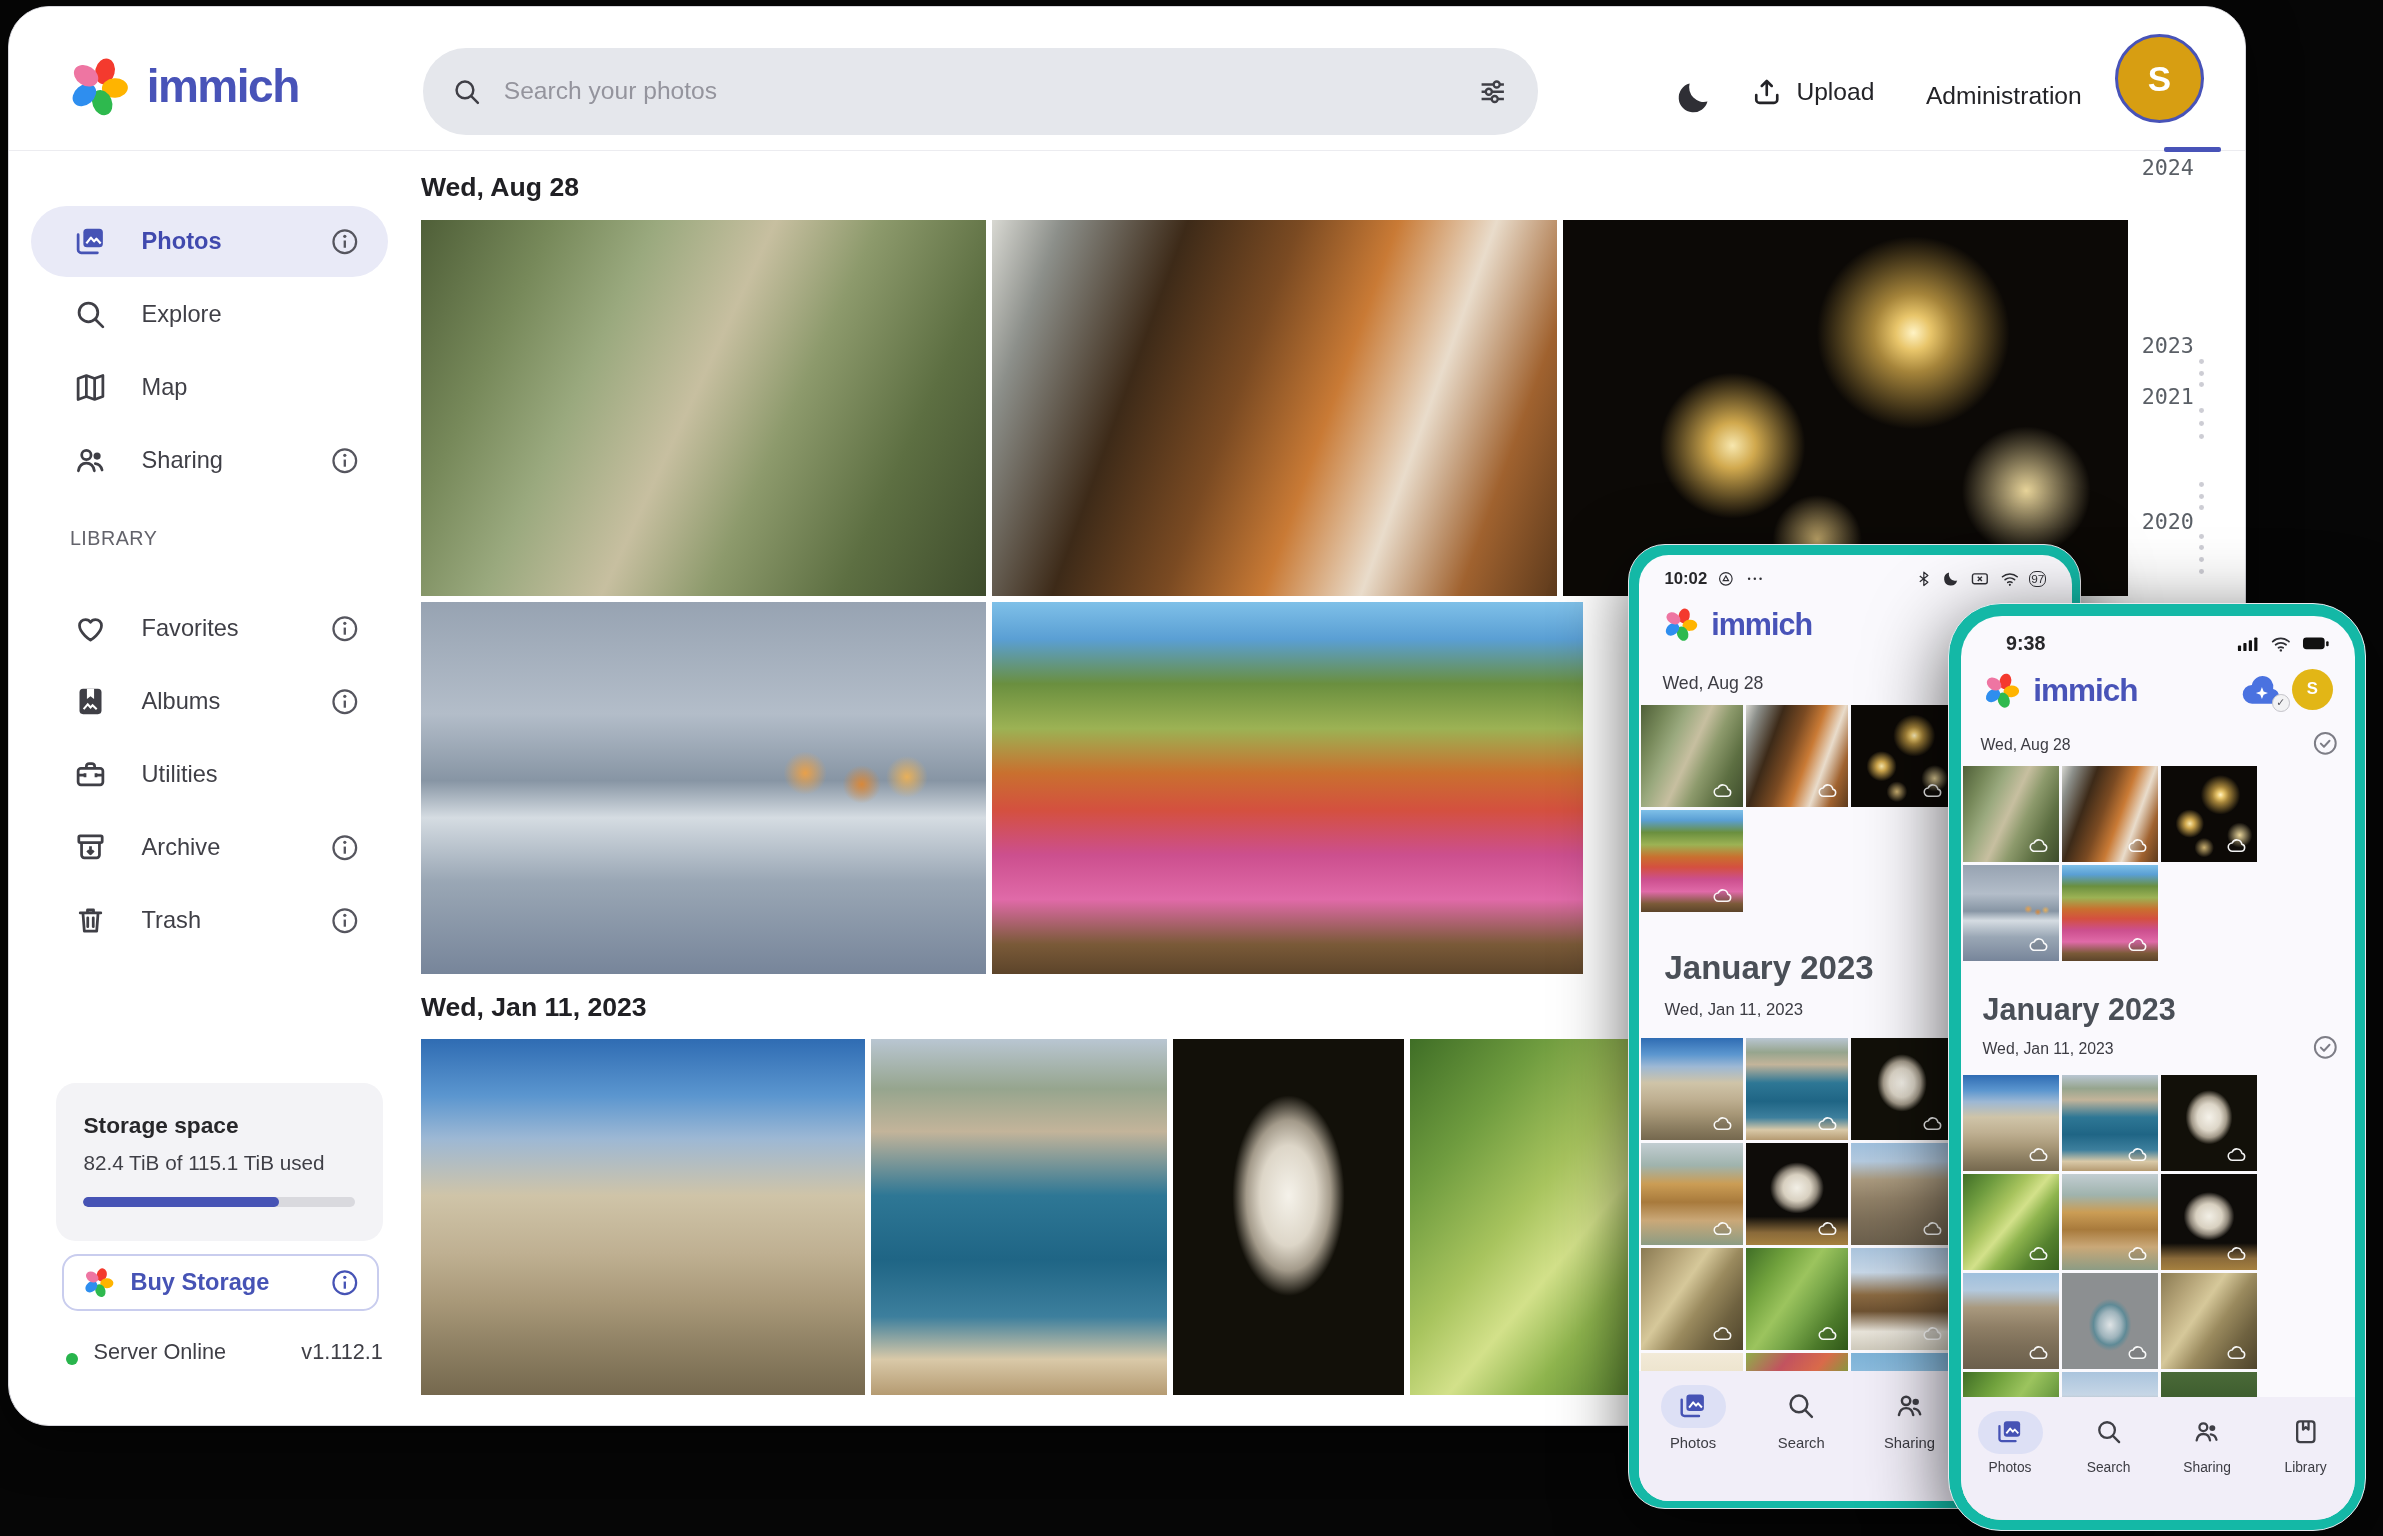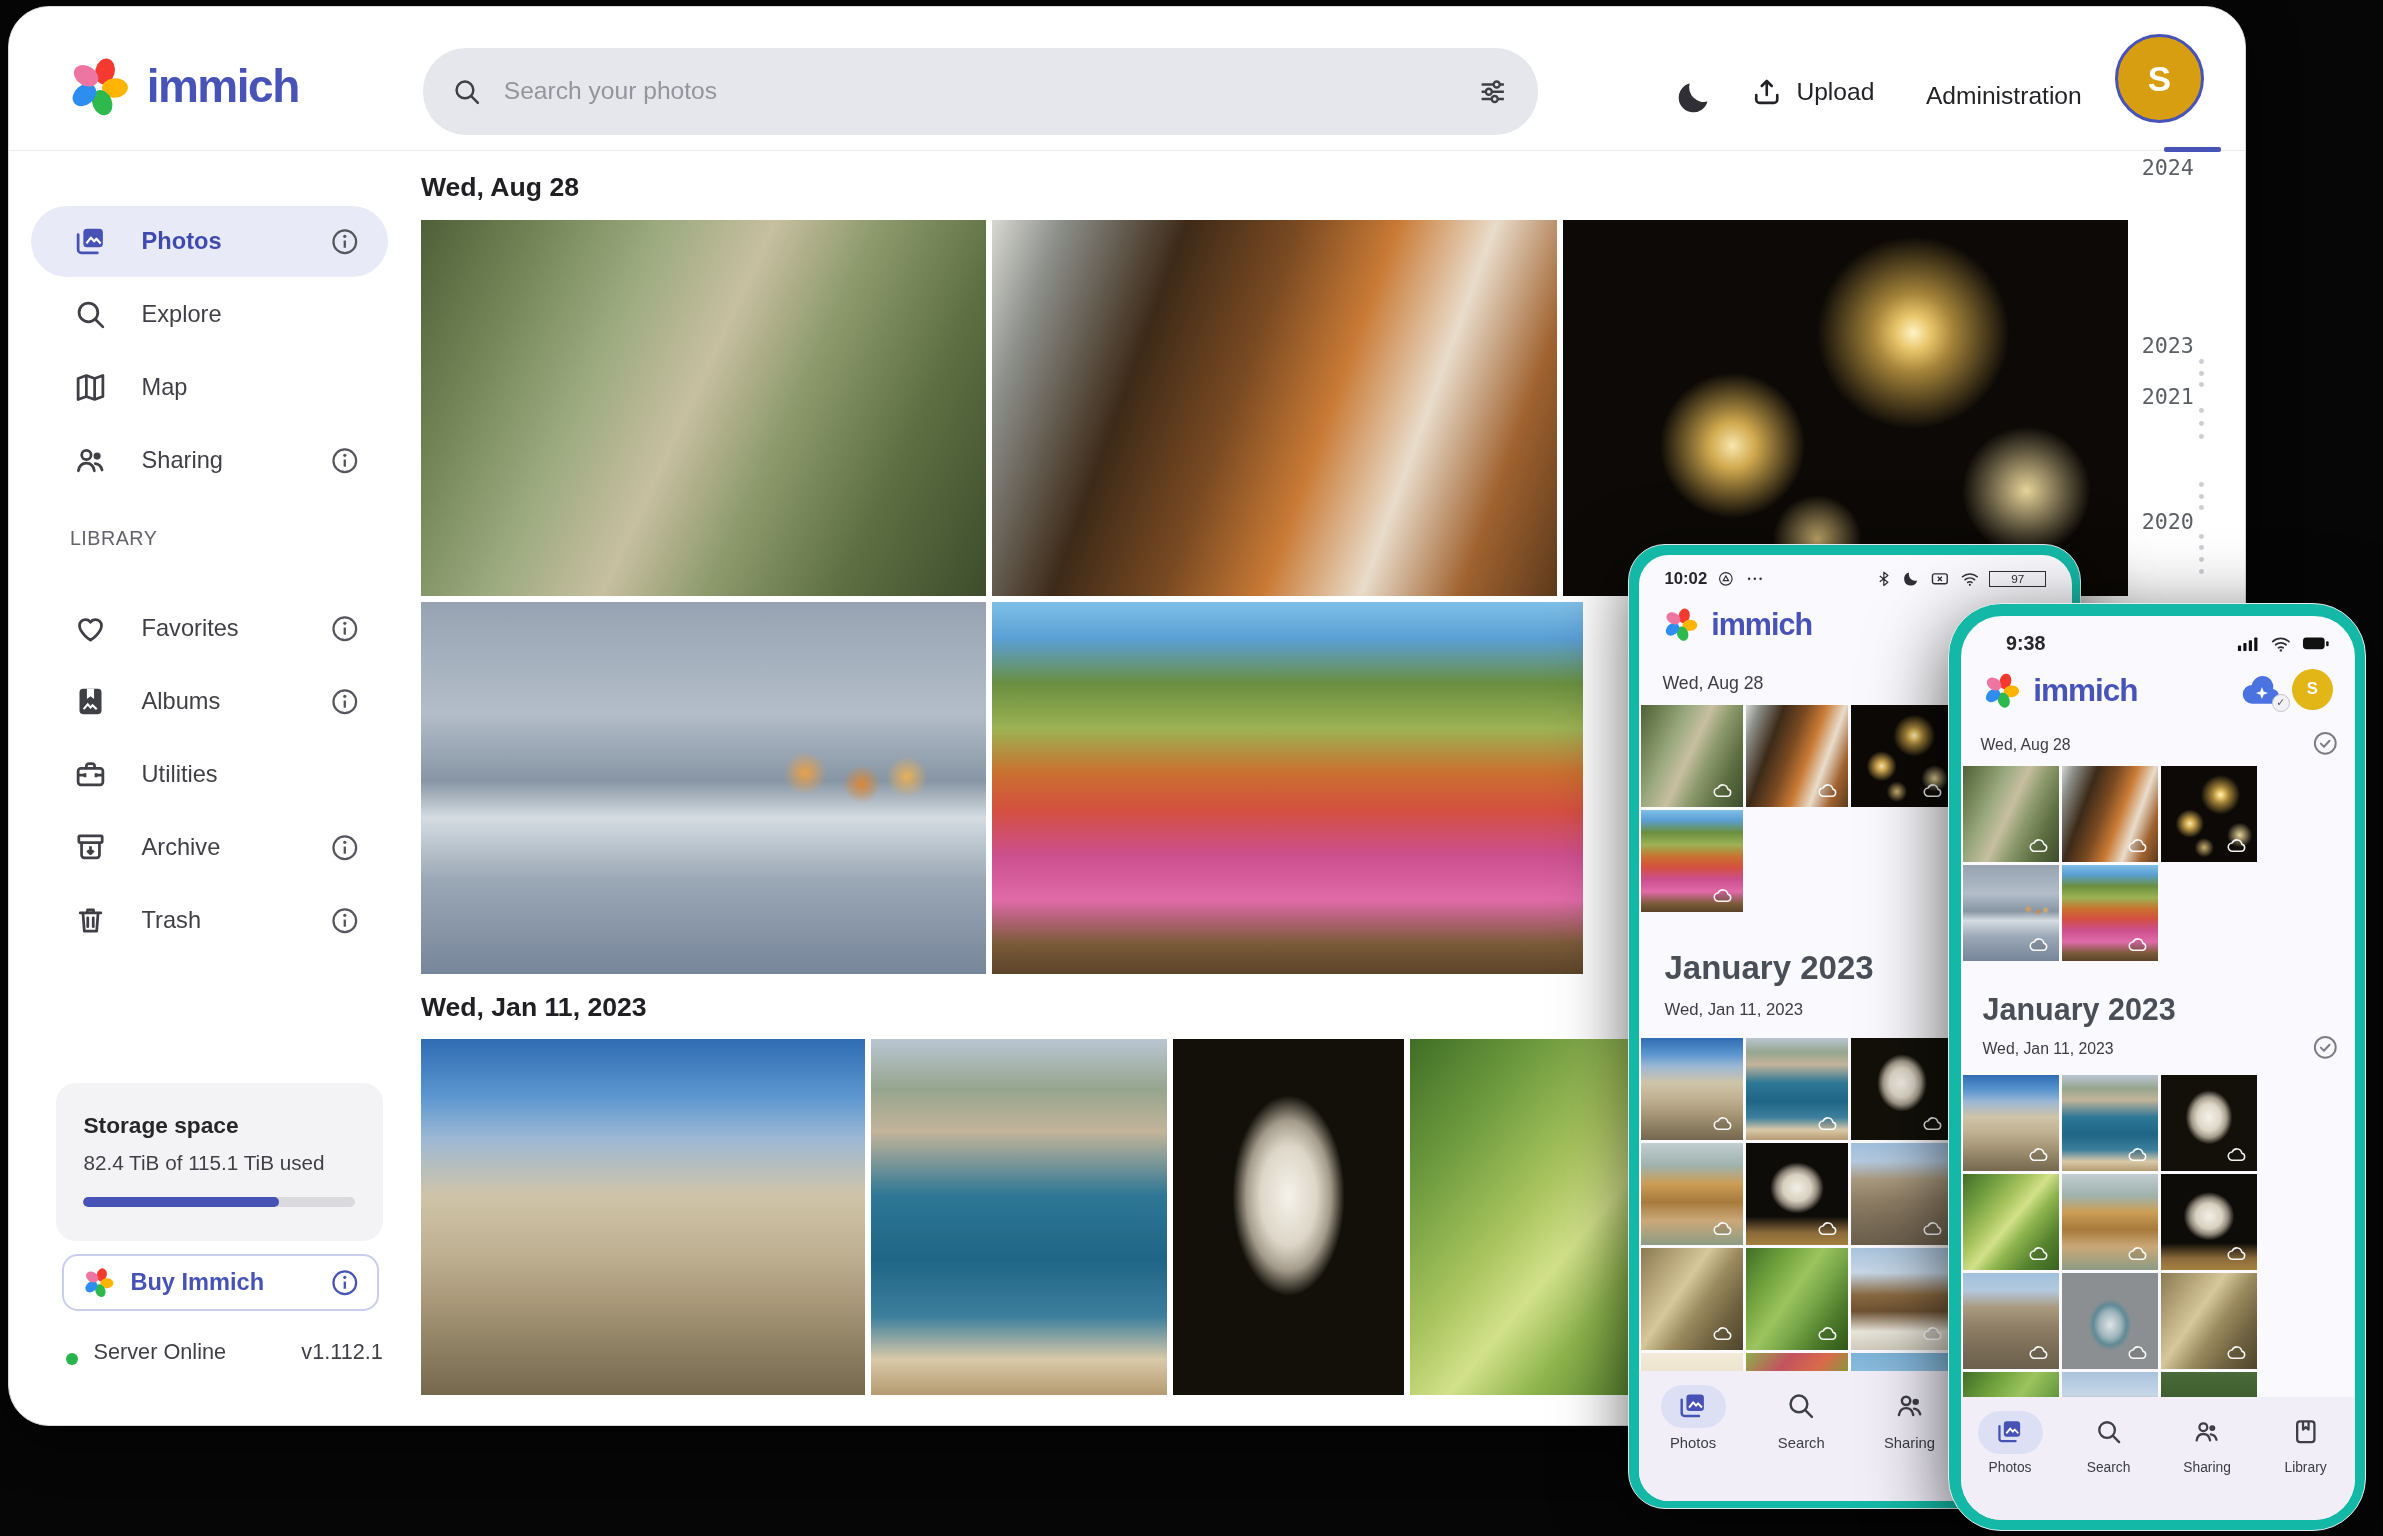--- a/index.html
+++ b/index.html
@@ -330,21 +330,21 @@
           <svg viewBox="0 0 100 100" width="33" height="33">
             <g>
               <ellipse cx="54" cy="25" rx="15" ry="20" fill="#f43a2e" transform="rotate(14 50 50)"></ellipse>
               <ellipse cx="54" cy="25" rx="15" ry="20" fill="#ffb400" transform="rotate(86 50 50)"></ellipse>
               <ellipse cx="54" cy="25" rx="15" ry="20" fill="#2eb94e" transform="rotate(158 50 50)"></ellipse>
               <ellipse cx="54" cy="25" rx="15" ry="20" fill="#2e8eef" transform="rotate(230 50 50)"></ellipse>
               <ellipse cx="54" cy="25" rx="15" ry="20" fill="#ee75a2" transform="rotate(302 50 50)"></ellipse>
             </g>
           </svg>
         </span>
-      <span class="buy-label">Buy Immich</span>
+      <span class="buy-label">Buy Storage</span>
       <span class="info-btn">
           <svg viewBox="0 0 24 24" width="29.6" height="29.6">
             <circle cx="12" cy="12" r="9.2" fill="none" stroke="currentColor" stroke-width="1.8"></circle>
             <line x1="12" y1="11" x2="12" y2="16.8" stroke="currentColor" stroke-width="1.9"></line>
             <circle cx="12" cy="7.6" r="1.3" fill="currentColor"></circle>
           </svg>
         </span>
     </div>
 
     <div class="server-row">
@@ -433,21 +433,21 @@
           </svg>
         </span>
       <span>
           <svg viewBox="0 0 24 24" fill="none" stroke="#2f2f35" stroke-width="1.9" stroke-linecap="round" width="19.7" height="19.7">
             <path d="M3 9.5a13.5 13.5 0 0 1 18 0"></path>
             <path d="M6.2 13a9 9 0 0 1 11.6 0"></path>
             <path d="M9.4 16.4a4.6 4.6 0 0 1 5.2 0"></path>
             <circle cx="12" cy="19.3" r="1.3" fill="#2f2f35" stroke="none"></circle>
           </svg>
         </span>
-      <span style="font-size:11.8px;border:1.5px solid #2f2f35;border-radius:0;padding:0 21px;color:#2f2f35">97</span>
+      <span style="font-size:11.8px;border:1.5px solid #2f2f35;border-radius:7px;padding:0 1px;color:#2f2f35">97</span>
     </div>
     <div class="p-logo" style="left:23.6px; top:51px">
       <span>
           <svg viewBox="0 0 100 100" width="37" height="37">
             <g>
               <ellipse cx="54" cy="25" rx="15" ry="20" fill="#f43a2e" transform="rotate(14 50 50)"></ellipse>
               <ellipse cx="54" cy="25" rx="15" ry="20" fill="#ffb400" transform="rotate(86 50 50)"></ellipse>
               <ellipse cx="54" cy="25" rx="15" ry="20" fill="#2eb94e" transform="rotate(158 50 50)"></ellipse>
               <ellipse cx="54" cy="25" rx="15" ry="20" fill="#2e8eef" transform="rotate(230 50 50)"></ellipse>
               <ellipse cx="54" cy="25" rx="15" ry="20" fill="#ee75a2" transform="rotate(302 50 50)"></ellipse>

